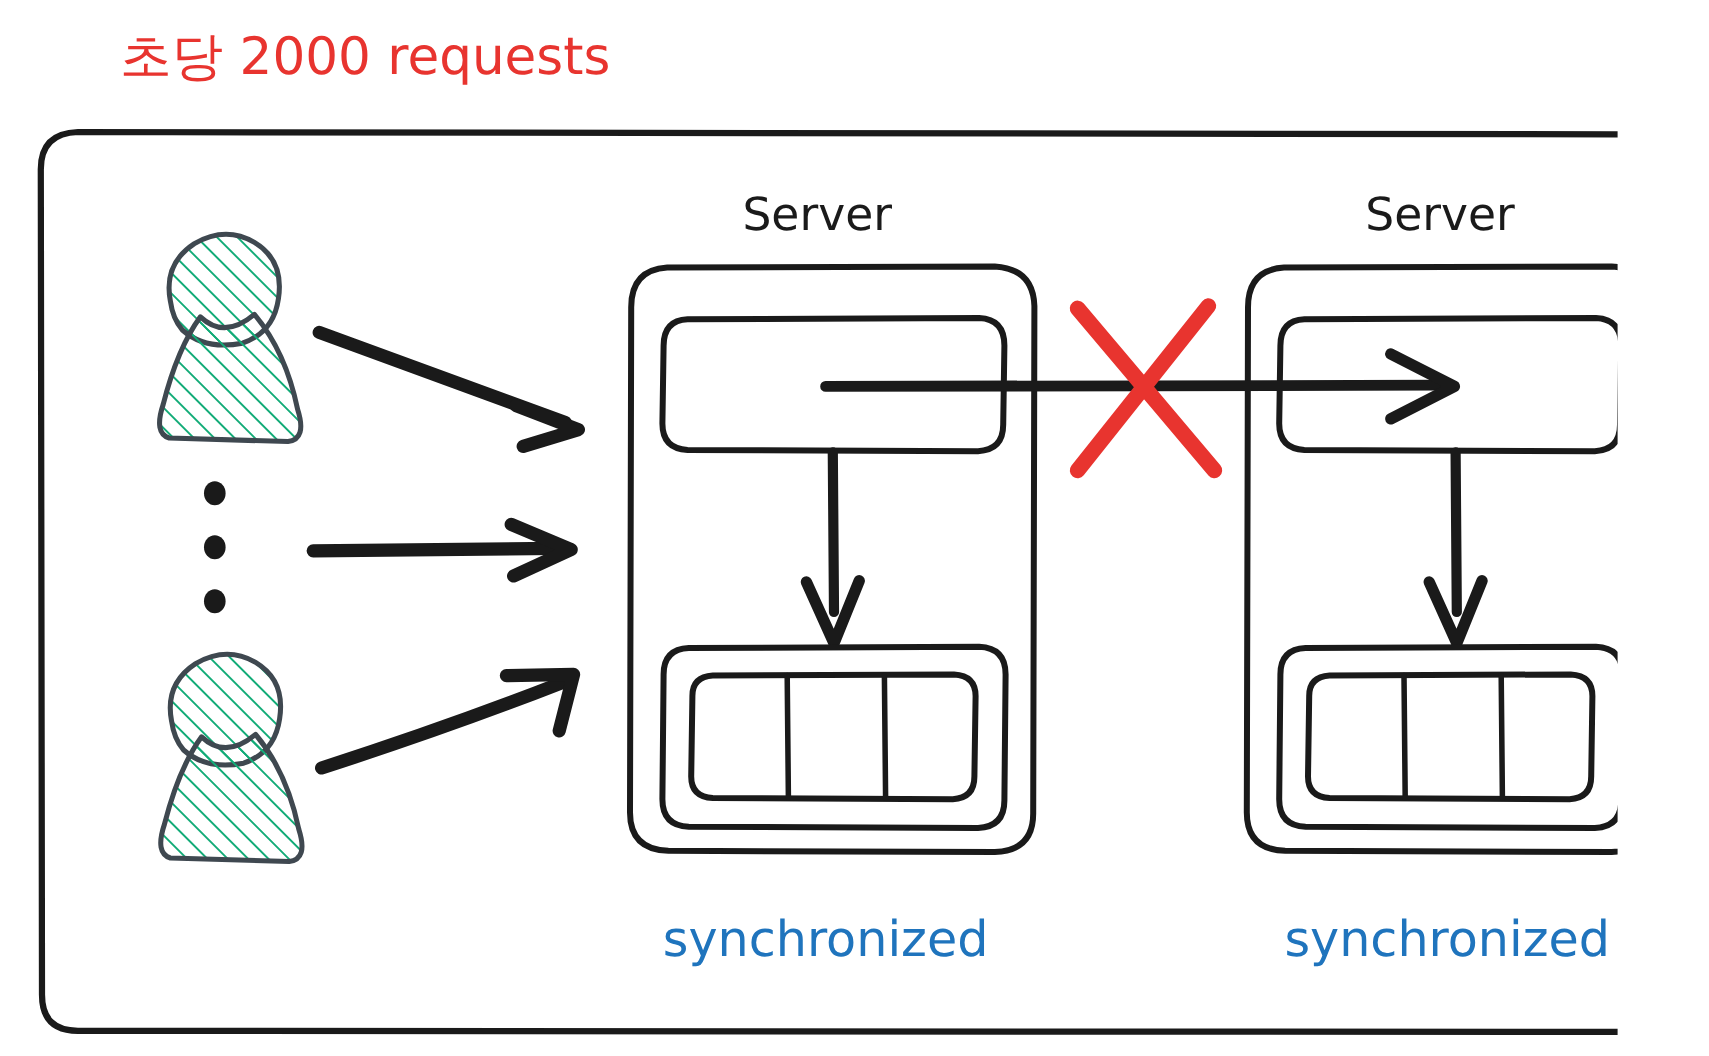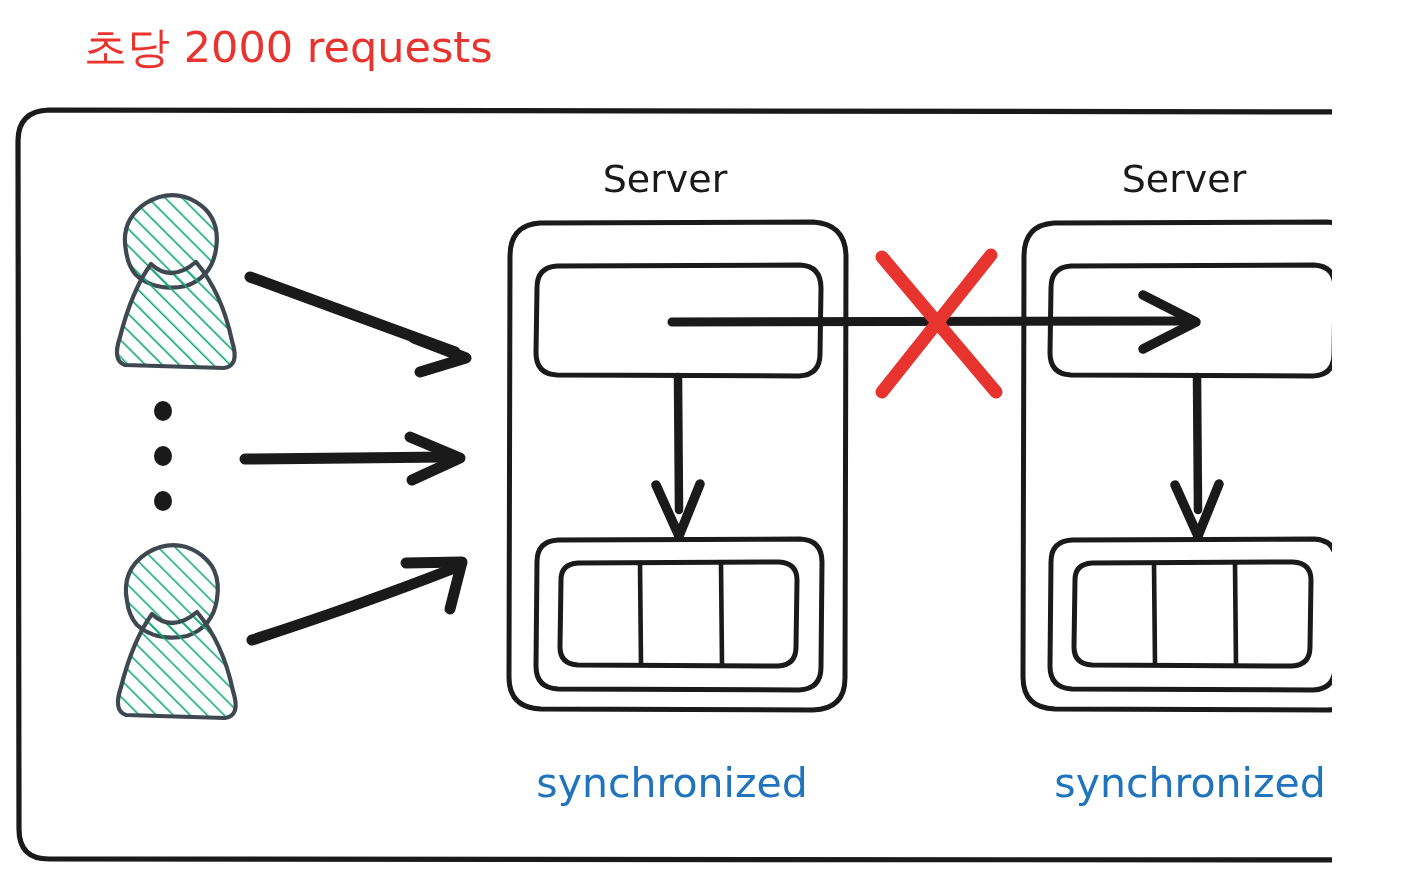--- a/index.html
+++ b/index.html
@@ -9,20 +9,21 @@
   }
   body {
     font-family: "DejaVu Sans", sans-serif;
   }
   #canvas-wrap {
     position: relative;
     width: 1332px;
     height: 880px;
     overflow: hidden;
     background: #ffffff;
+    margin-left: 16px;
   }
   #diagram-svg {
     display: block;
     width: 1424px;
     height: 880px;
   }
   .hand-text {
     font-family: "DejaVu Sans", sans-serif;
     font-weight: 400;
   }

